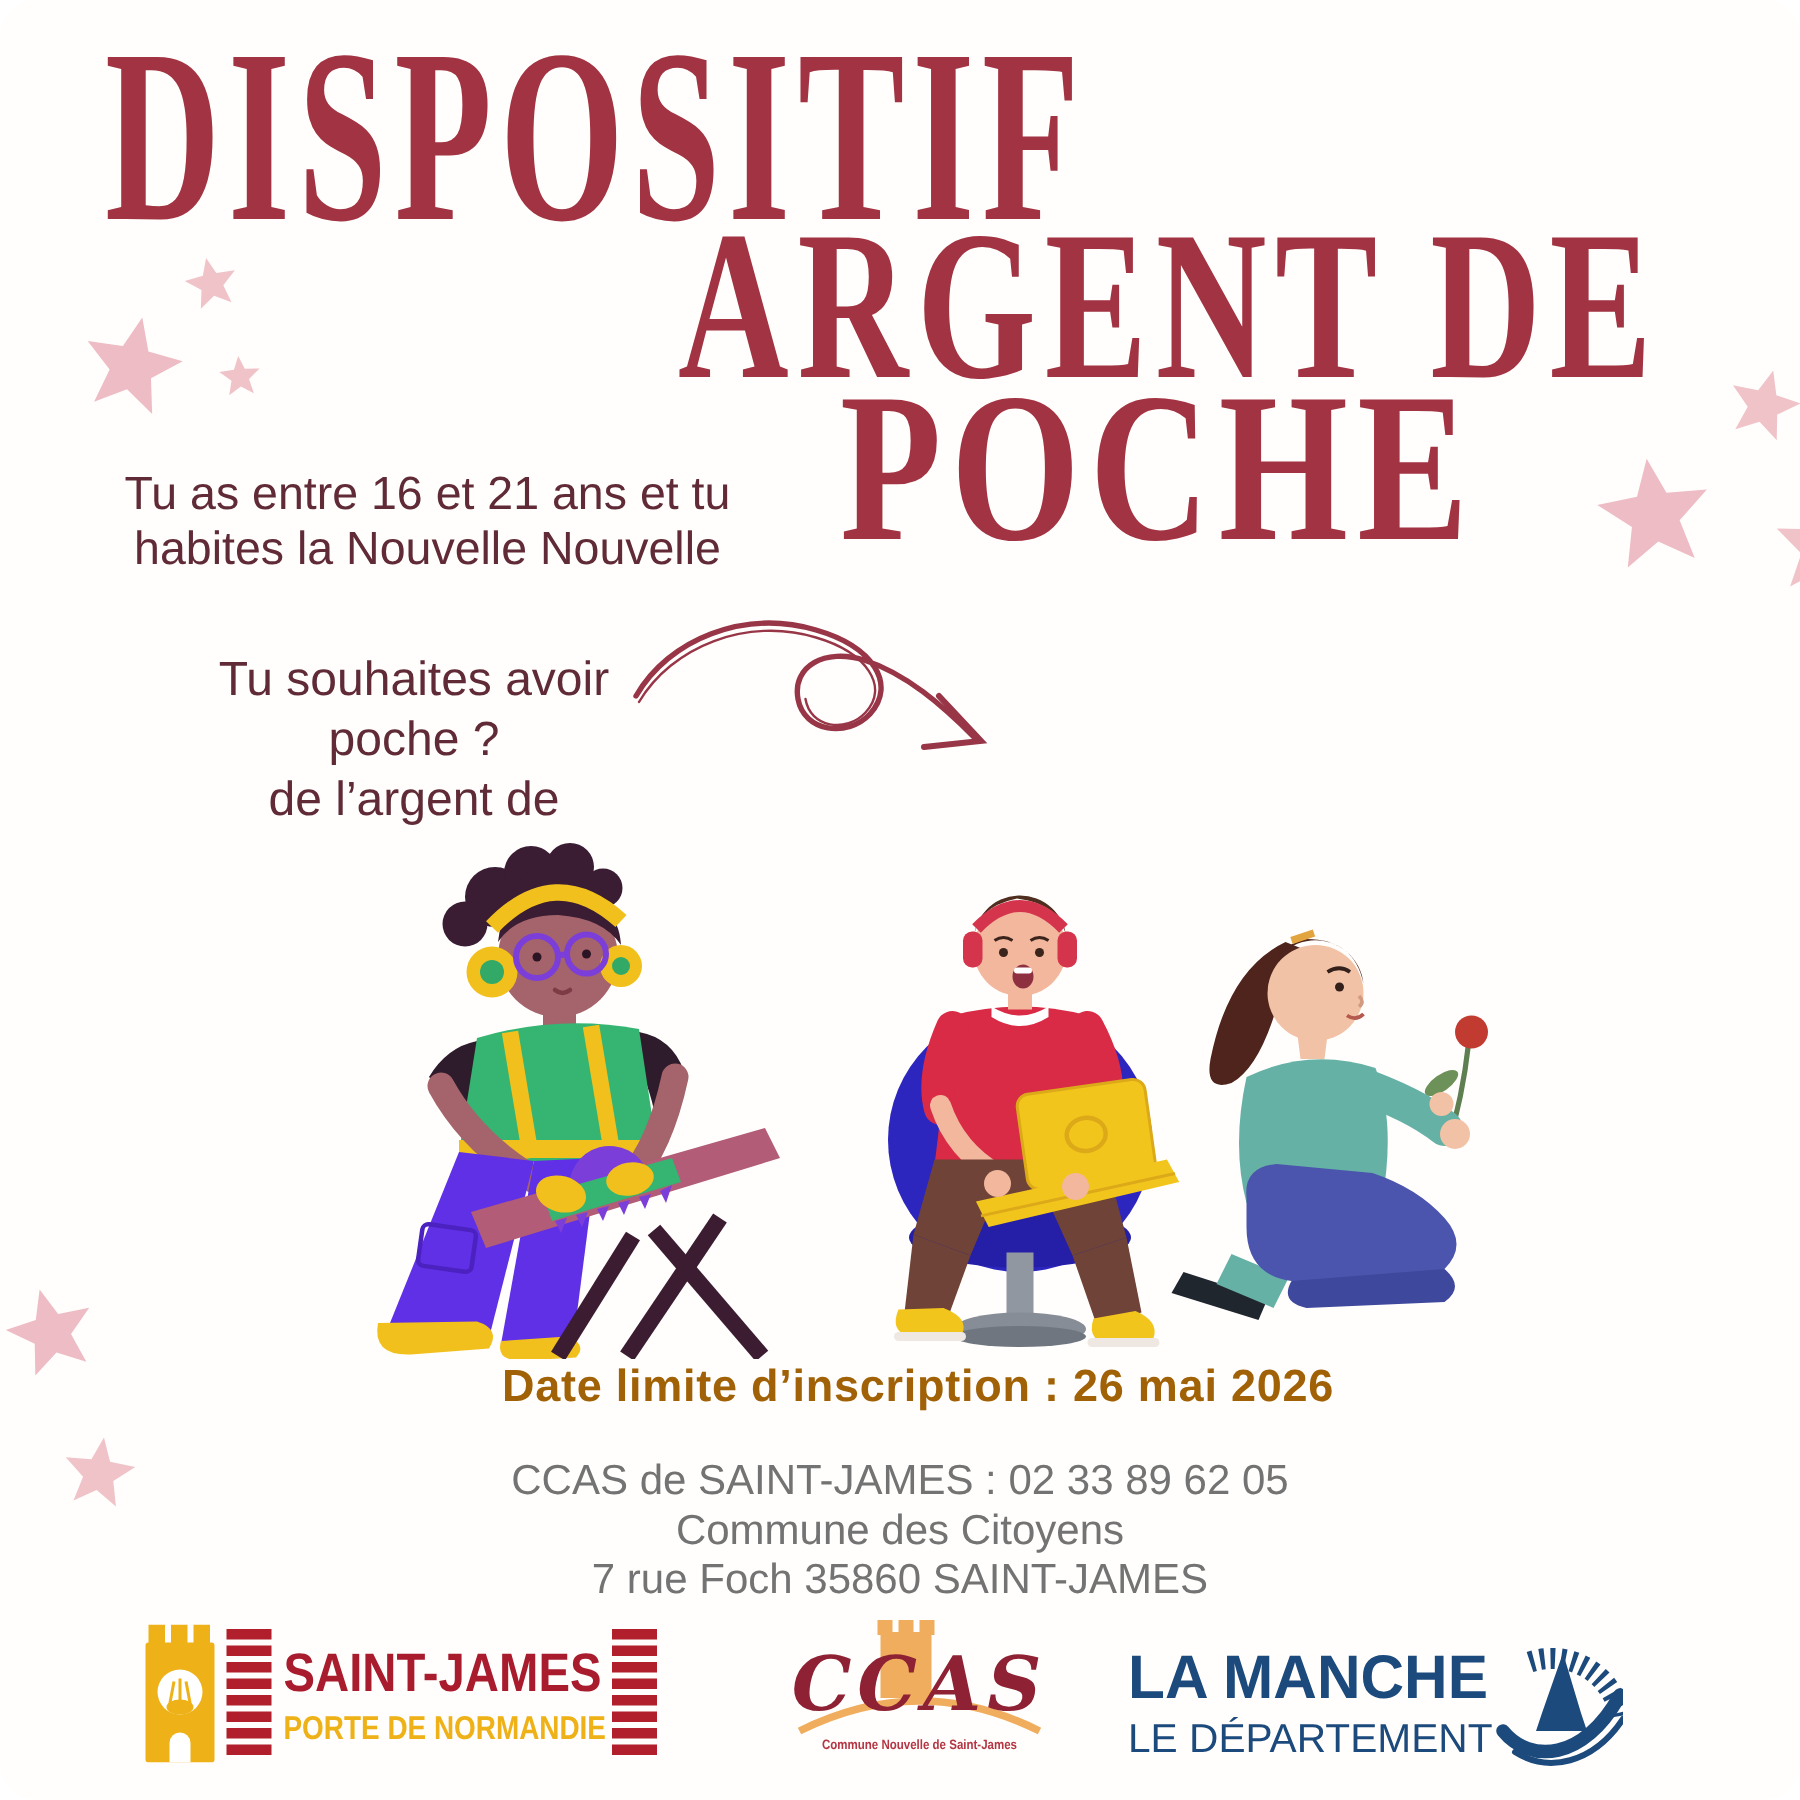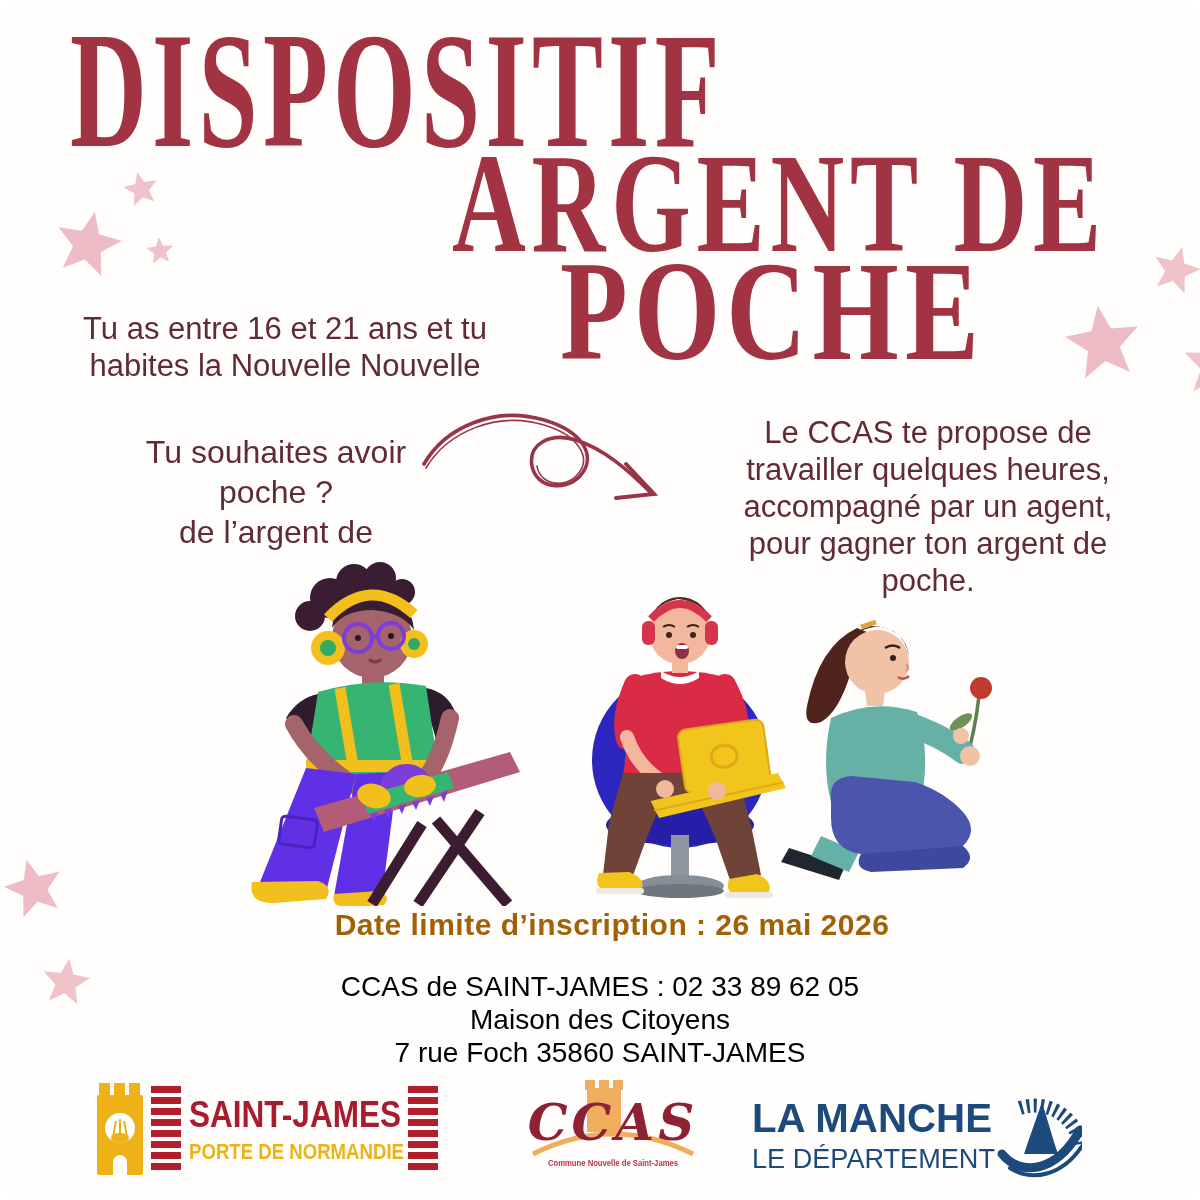--- a/index.html
+++ b/index.html
@@ -46,21 +46,21 @@
   .arrow-svg{position:absolute;left:418px;top:400px;width:265px;height:128px;}
   
   .deadline{
     position:absolute;left:0;top:908px;width:1200px;
     text-align:center;font-size:30px;font-weight:700;
     color:#a16207;letter-spacing:.5px;padding-left:12px;
   }
   .contact{
     position:absolute;left:0;top:970px;width:1200px;
     text-align:center;font-size:28px;line-height:33px;
-    color:#000000;
+    color:#737373;
   }
   
   .star{position:absolute;}
   
   .illu{position:absolute;}
   .illu-carpenter{left:222px;top:556px;width:315px;height:350px;}
   .illu-man{left:565px;top:585px;width:230px;height:318px;}
   .illu-girl{left:765px;top:610px;width:262px;height:278px;}
   
   .logo{position:absolute;}
@@ -119,27 +119,20 @@
   </div>
 
   <svg class="arrow-svg" viewBox="0 0 265 128">
     <g fill="none" stroke="#983648" stroke-linecap="round">
       <path d="M6,64 C28,26 78,6 126,20 C164,31 180,56 162,76 C147,92 118,88 114,66 C110,44 132,32 158,40 C186,49 210,70 232,92" stroke-width="3.6"></path>
       <path d="M8,68 C30,31 80,11 126,25 C160,35 175,58 159,75 C146,89 122,85 119,66" stroke-width="1.6"></path>
       <path d="M208,64 L236,94 L198,98" stroke-width="4"></path>
     </g>
   </svg>
 
-  <div class="offer">
-    <div>Le CCAS te propose de</div>
-    <div>travailler quelques heures,</div>
-    <div>accompagné par un agent,</div>
-    <div>pour gagner ton argent de</div>
-    <div>poche.</div>
-  </div>
 
   <svg class="illu illu-carpenter" viewBox="0 0 315 350">
     <g fill="#3a1d33">
       <circle cx="108" cy="42" r="20"></circle>
         <circle cx="88" cy="60" r="15"></circle>
       <circle cx="132" cy="26" r="18"></circle>
         <circle cx="158" cy="22" r="16"></circle>
       <circle cx="180" cy="36" r="13"></circle>
         <circle cx="150" cy="50" r="32"></circle>
     </g>
@@ -272,21 +265,21 @@
       <path d="M120,38 Q128,33 135,38" stroke="#33201a" stroke-width="2.5" fill="none"></path>
       <path d="M141,54 Q145,58 141,61" stroke="#d29a80" stroke-width="2.5" fill="none"></path>
       <path d="M133,67 Q139,71 144,66" stroke="#b5584e" stroke-width="2.5" fill="none"></path>
     </g>
   </svg>
 
   <div class="deadline">Date limite d’inscription : 26 mai 2026</div>
 
   <div class="contact">
     <div>CCAS de SAINT-JAMES : 02 33 89 62 05</div>
-    <div>Maison des Citoyens</div>
+    <div>Commune des Citoyens</div>
     <div>7 rue Foch 35860 SAINT-JAMES</div>
   </div>
 
   <svg class="logo logo-sj" viewBox="0 0 345 92">
     <g>
       <g fill="#eeb117">
         <rect x="6" y="0" width="11" height="16"></rect>
           <rect x="21" y="0" width="11" height="16"></rect>
           <rect x="36" y="0" width="11" height="16"></rect>
         <rect x="4" y="12" width="46" height="80" rx="2"></rect>

